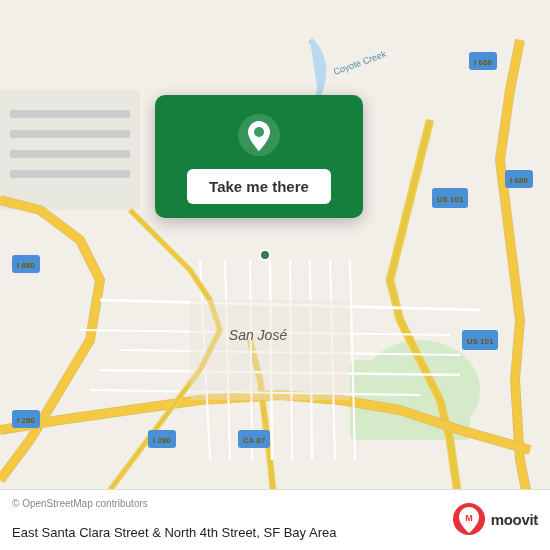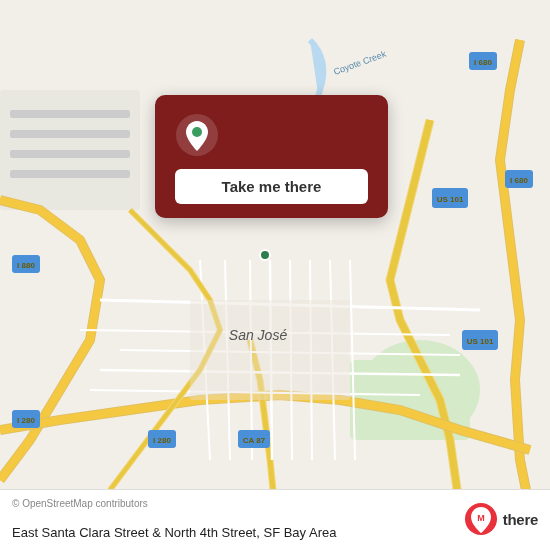--- a/index.html
+++ b/index.html
@@ -24,25 +24,26 @@
       position: absolute;
       top: 0; left: 0;
       width: 100%; height: 100%;
     }
 
     
     #action-card {
       position: absolute;
       top: 95px;
       left: 155px;
-      width: 233px;
-      background-color: #7f1d1d;
+      width: 208px;
+      background-color: #15803d;
       border-radius: 10px;
       display: flex;
       flex-direction: column;
+      align-items: center;
       padding: 18px 20px 14px;
       box-shadow: 0 4px 16px rgba(0,0,0,0.25);
     }
 
     #location-pin-icon {
       width: 44px;
       height: 44px;
       margin-bottom: 8px;
     }
 
@@ -216,17 +217,17 @@
       <span id="location-name">East Santa Clara Street &amp; North 4th Street, SF Bay Area</span>
     </div>
 
     <div id="moovit-logo">
 
       <svg id="moovit-icon" viewBox="0 0 32 32" xmlns="http://www.w3.org/2000/svg">
         <circle cx="16" cy="16" r="16" fill="#e8313a"></circle>
         <path d="M16 4 C10 4 6 9 6 14 C6 22 16 30 16 30 C16 30 26 22 26 14 C26 9 22 4 16 4 Z" fill="white"></path>
         <text x="16" y="18" font-family="Arial" font-size="9" font-weight="bold" fill="#e8313a" text-anchor="middle">M</text>
       </svg>
-      <span id="moovit-text">there</span>
+      <span id="moovit-text">moovit</span>
     </div>
   </div>
 
 </div>
 
 </body></html>

